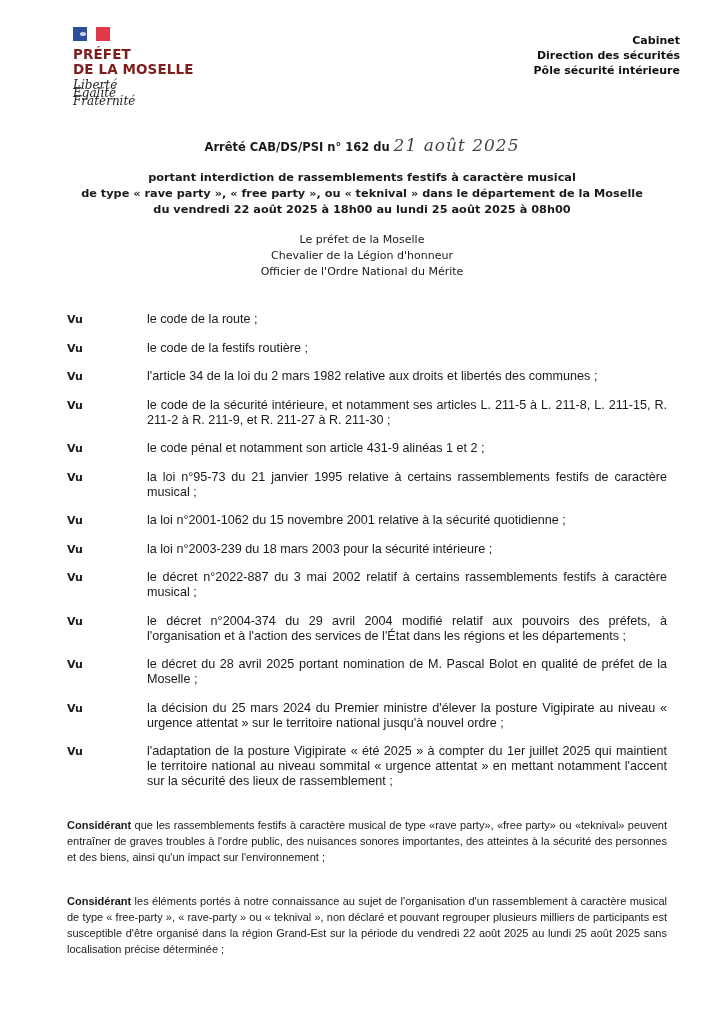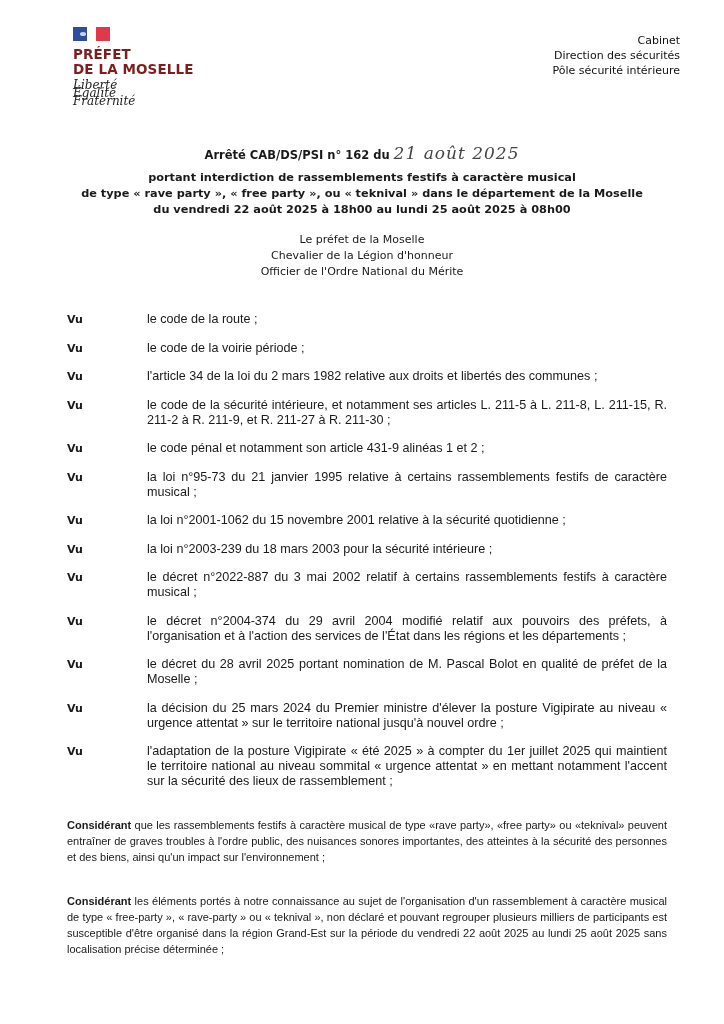--- a/index.html
+++ b/index.html
@@ -10,24 +10,24 @@
   .logo { position: absolute; left: 73px; top: 27px; }
   .marianne { display: flex; width: 38px; height: 16px; margin-bottom: 4px; }
   .marianne .blue { width: 14px; height: 14px; background: #2d4e9a; position: relative; }
   .marianne .gap { width: 9px; height: 14px; background: #fff; }
   .marianne .red { width: 14px; height: 14px; background: #e1394a; }
   .marianne .blue::after { content: ""; position: absolute; right: 1px; top: 5px; width: 6px; height: 4px; border-radius: 50%; background: #c9d5ee; }
   .prefet-title { font-family: "DejaVu Sans", sans-serif; font-weight: bold; font-size: 13.5px; line-height: 15px; letter-spacing: 0.1px; color: #7f1d1d; }
   .motto { margin-top: 4px; font-family: "DejaVu Serif", serif; font-style: italic; font-size: 12px; line-height: 8px; color: #222; }
 
   
-  .service { position: absolute; right: 44px; top: 33px; text-align: right; font-family: "DejaVu Sans", sans-serif; font-weight: normal; font-size: 11px; line-height: 15px; color: #111; }
+  .service { position: absolute; right: 44px; top: 33px; text-align: right; font-family: "DejaVu Sans", sans-serif; font-weight: bold; font-size: 11px; line-height: 15px; color: #111; }
 
   
-  .arrete { position: absolute; left: 0; width: 724px; top: 143px; text-align: center; font-weight: bold; font-size: 11.5px; }
+  .arrete { position: absolute; left: 0; width: 724px; top: 135px; text-align: center; font-weight: bold; font-size: 11.5px; }
   .handwritten { font-family: "DejaVu Serif", serif; font-style: italic; font-weight: normal; font-size: 17px; color: #444; letter-spacing: 1px; }
   .subject { position: absolute; left: 0; width: 724px; top: 170px; text-align: center; font-weight: bold; font-size: 11.3px; line-height: 16px; }
   .prefet-qual { position: absolute; left: 0; width: 724px; top: 232px; text-align: center; font-size: 11px; line-height: 16px; }
 
   
   .vu-list { position: absolute; left: 67px; top: 312px; width: 600px; font-family: "Liberation Sans", sans-serif; font-size: 12.6px; line-height: 15px; }
   .vu-row { display: flex; margin-bottom: 13.5px; }
   .vu-label { width: 80px; flex: 0 0 80px; font-family: "DejaVu Sans", sans-serif; font-weight: bold; font-size: 11px; }
   .vu-text { flex: 1; text-align: justify; }
 
@@ -82,21 +82,21 @@
     <div>Officier de l'Ordre National du Mérite</div>
   </div>
 
   <div class="vu-list">
     <div class="vu-row">
         <span class="vu-label">Vu</span>
         <span class="vu-text">le code de la route ;</span>
       </div>
     <div class="vu-row">
         <span class="vu-label">Vu</span>
-        <span class="vu-text">le code de la voirie période ;</span>
+        <span class="vu-text">le code de la festifs routière ;</span>
       </div>
     <div class="vu-row">
         <span class="vu-label">Vu</span>
         <span class="vu-text">l'article 34 de la loi du 2 mars 1982 relative aux droits et libertés des communes ;</span>
       </div>
     <div class="vu-row">
         <span class="vu-label">Vu</span>
         <span class="vu-text">le code de la sécurité intérieure, et notamment ses articles L. 211-5 à L. 211-8, L. 211-15, R. 211-2 à R. 211-9, et R. 211-27 à R. 211-30 ;</span>
       </div>
     <div class="vu-row">

